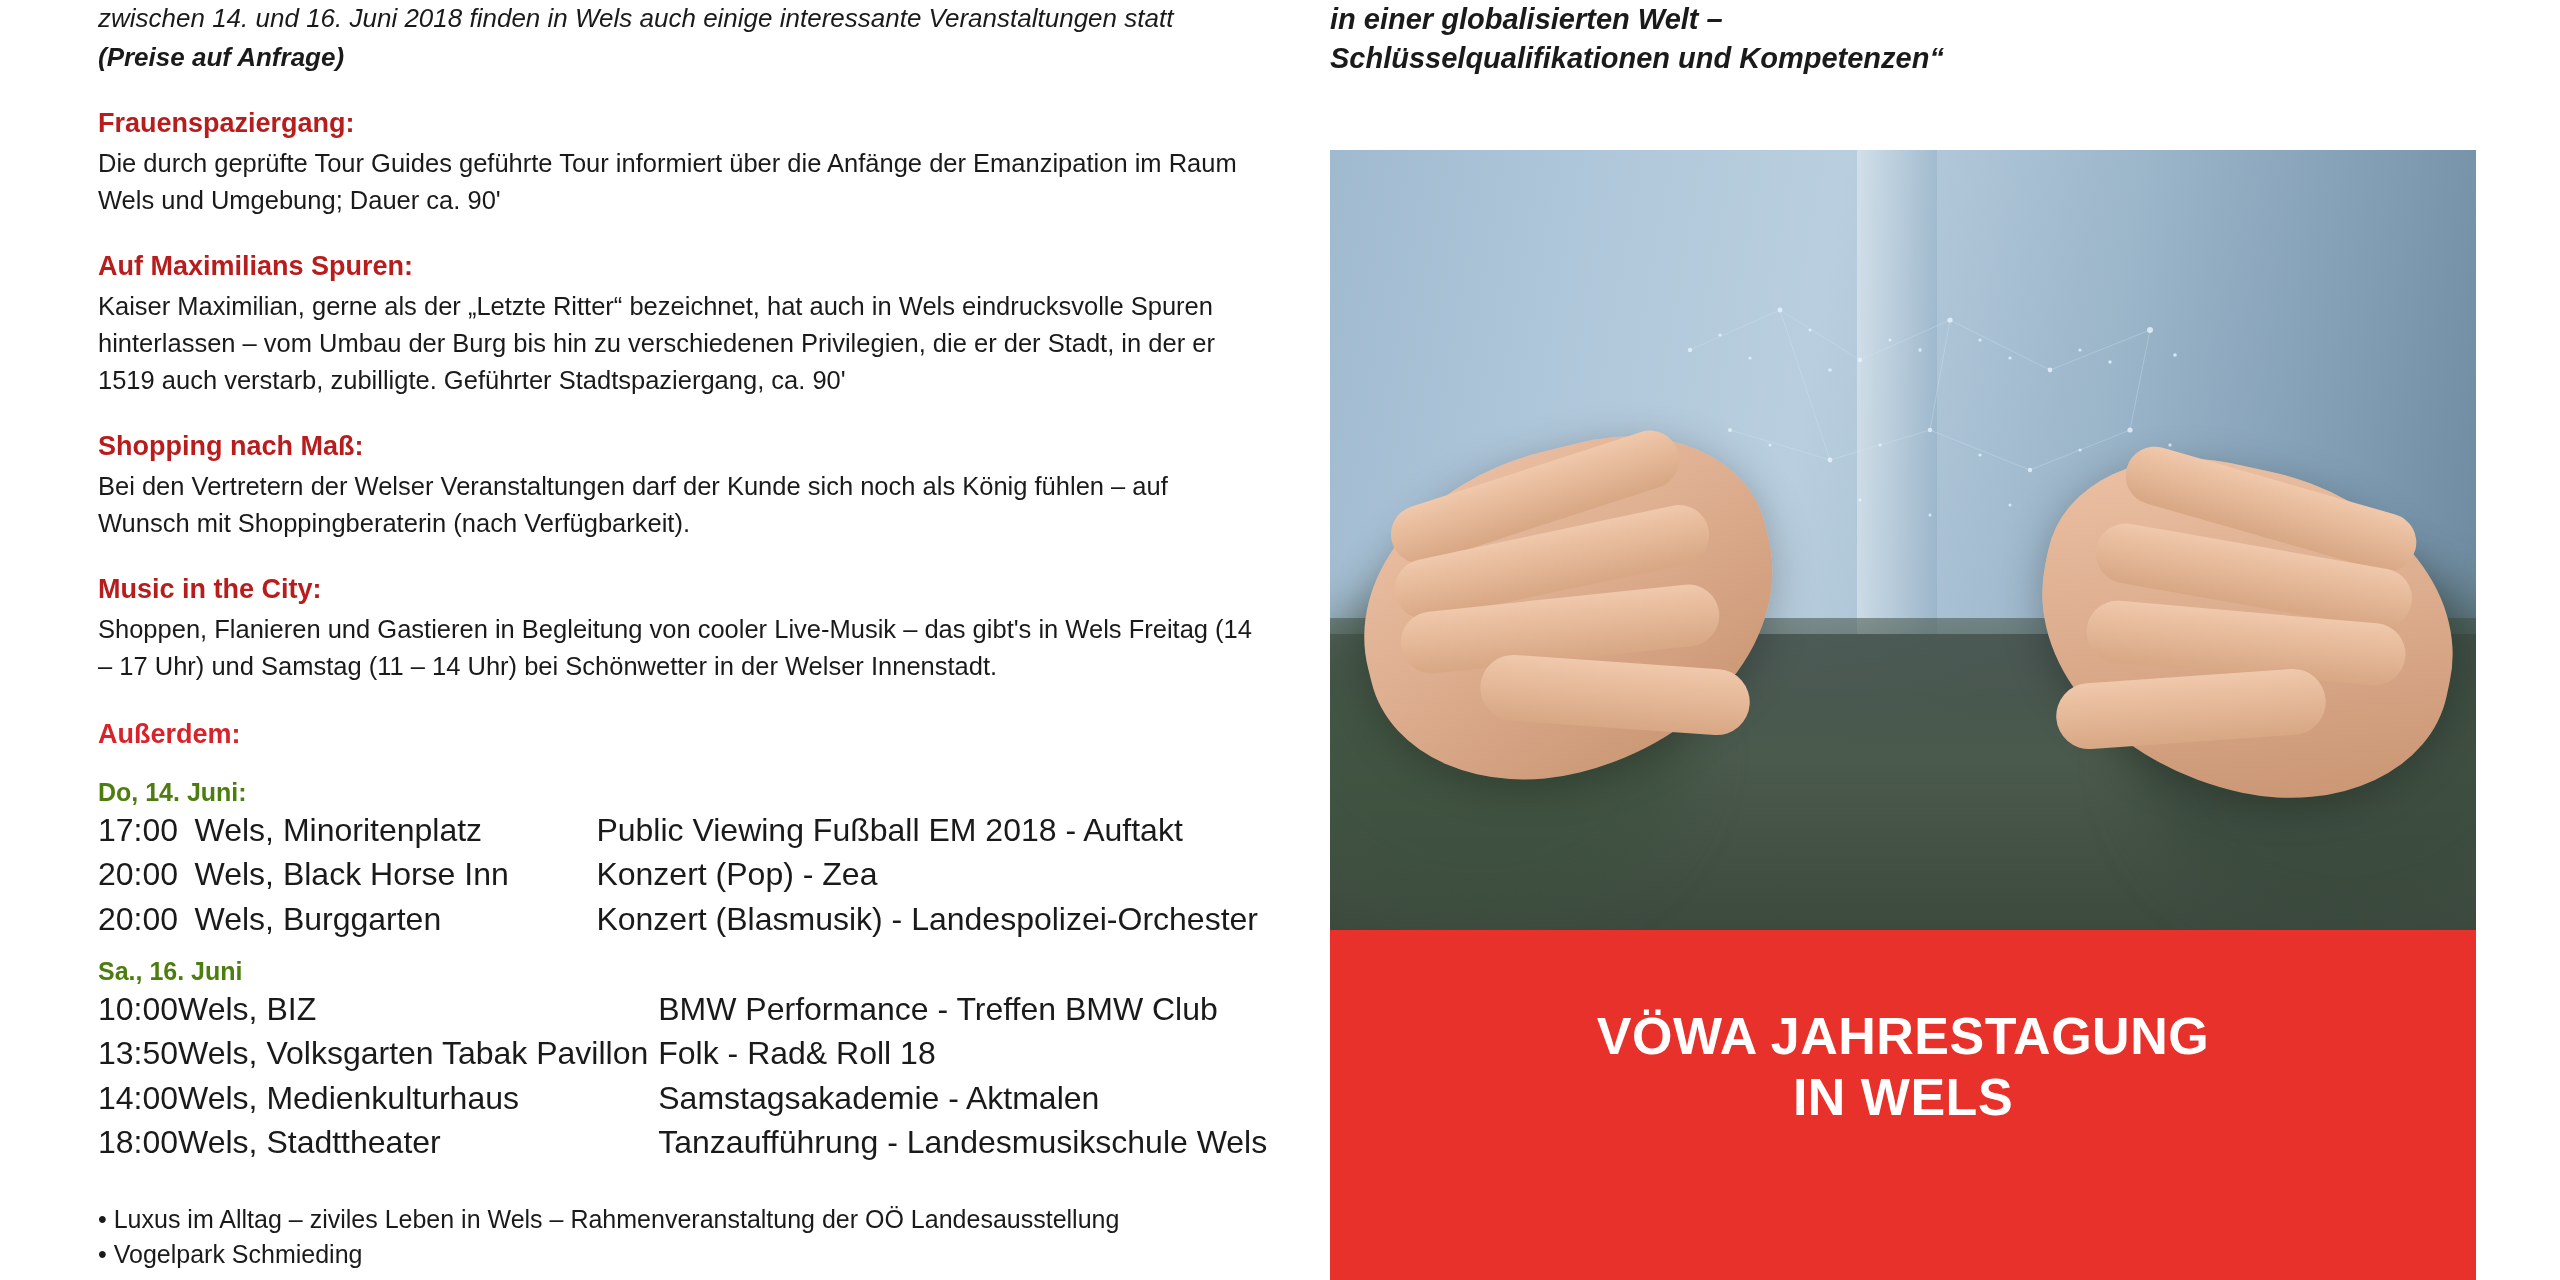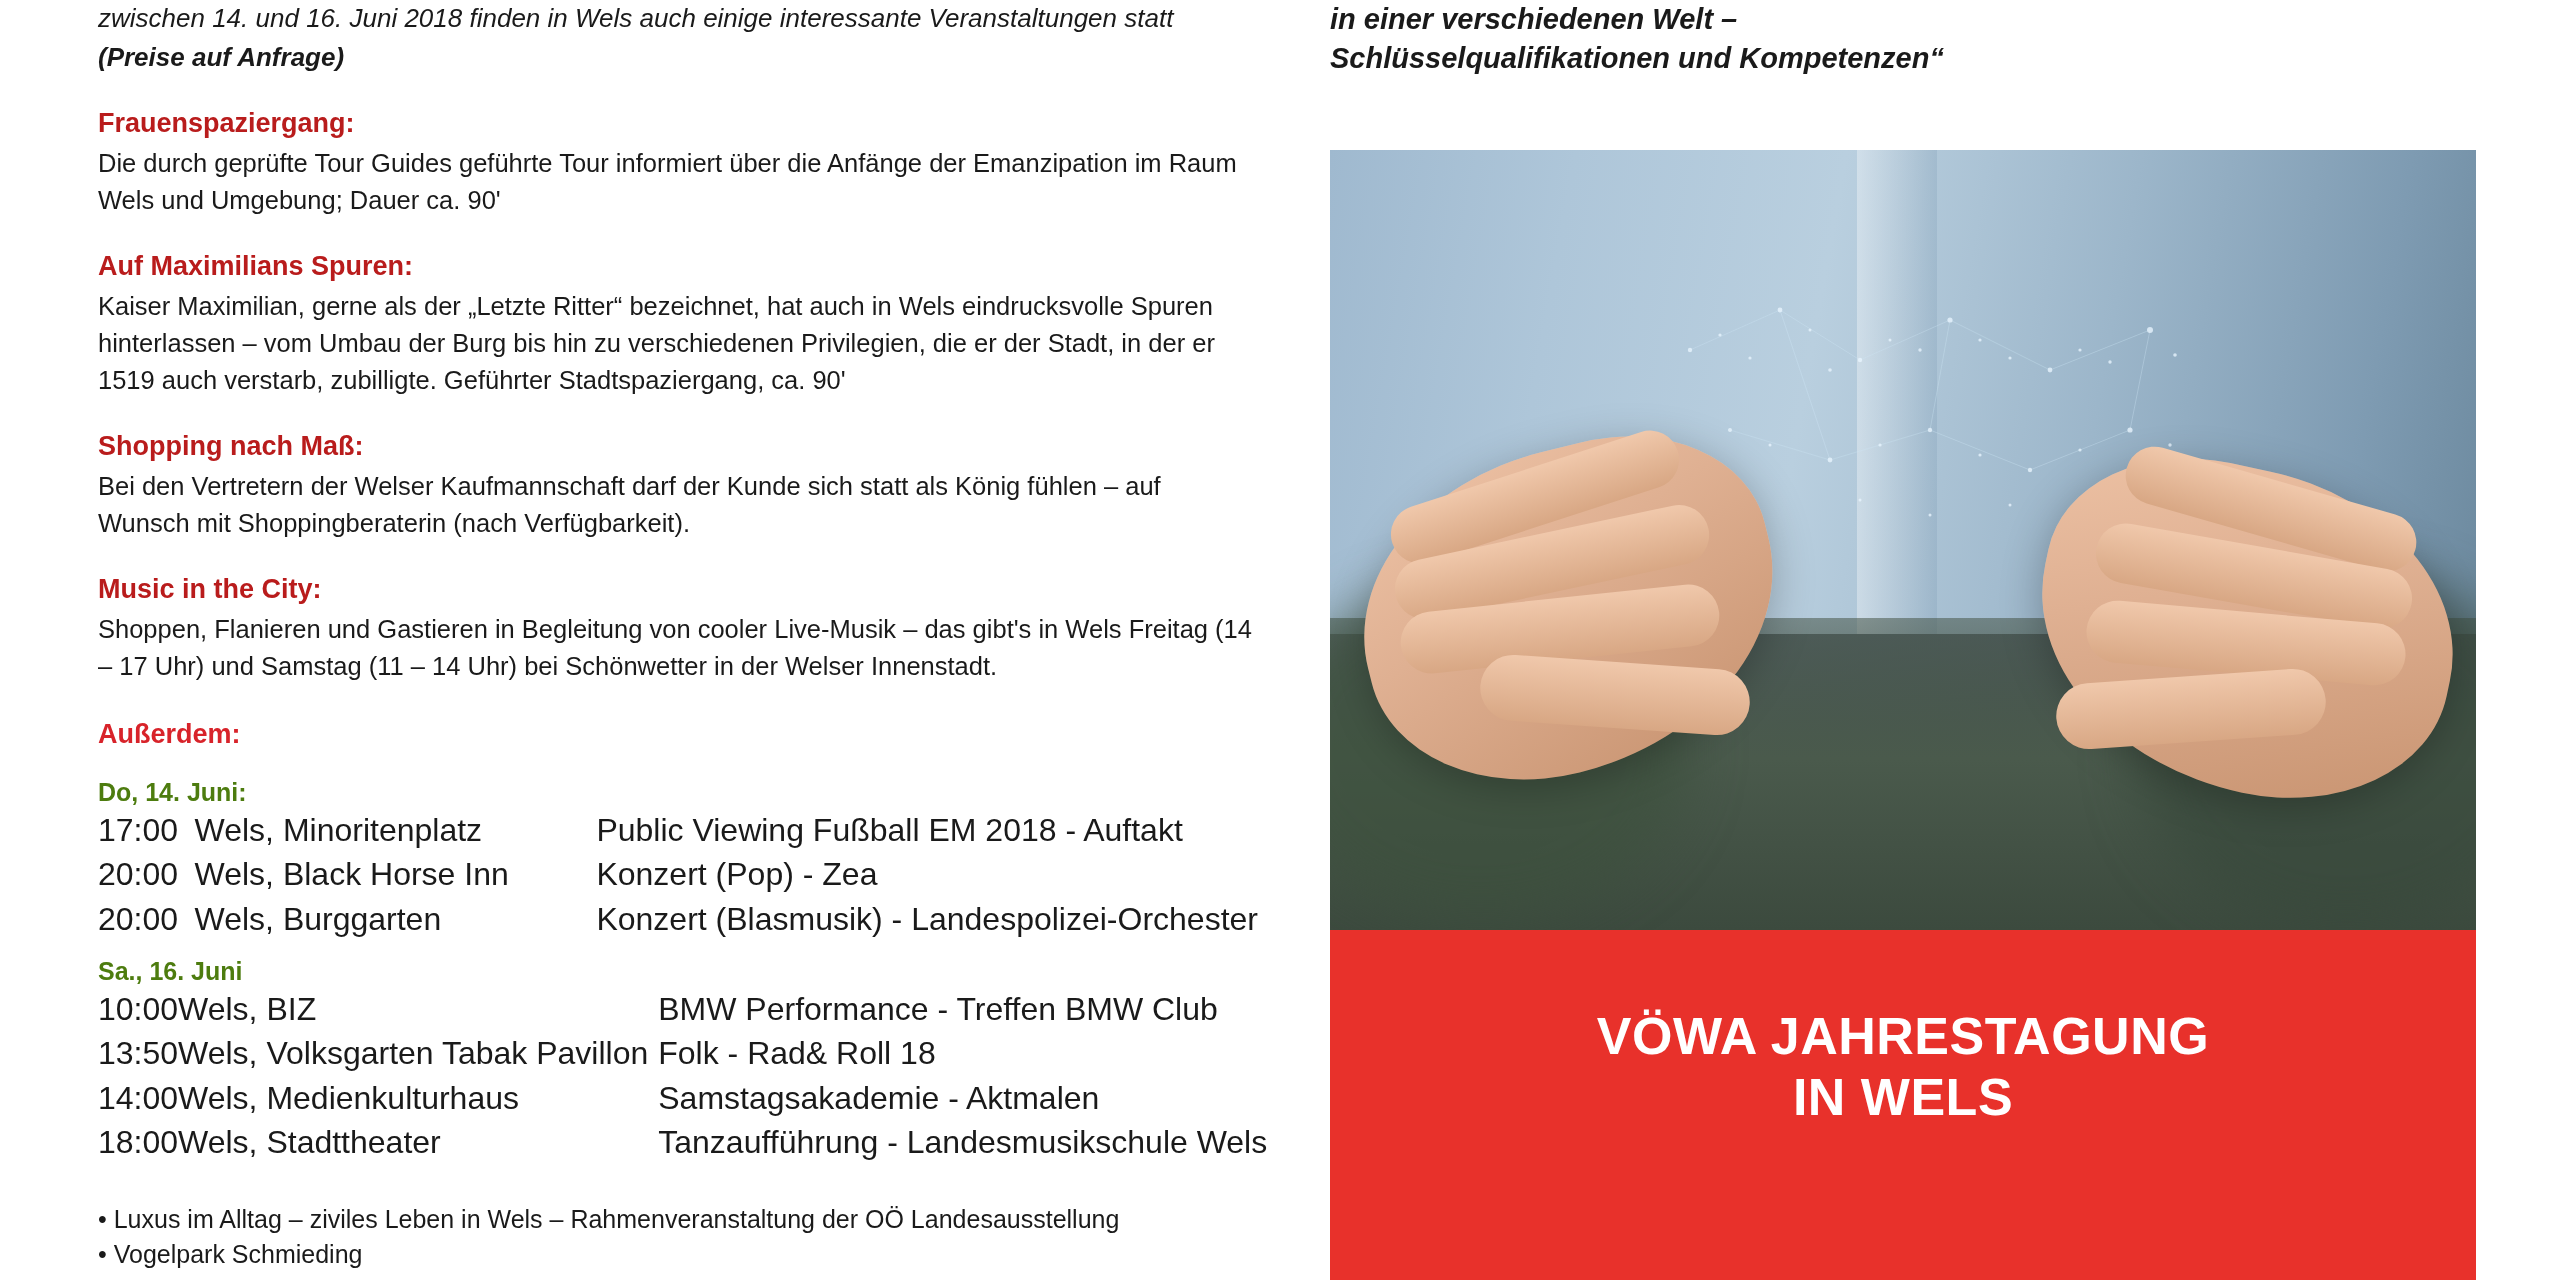--- a/index.html
+++ b/index.html
@@ -234,21 +234,21 @@
       <div class="section-body">Die durch geprüfte Tour Guides geführte Tour  informiert über die Anfänge der Emanzipation im Raum Wels und Umgebung; Dauer ca. 90'</div>
     </div>
 
     <div class="section">
       <div class="section-title">Auf Maximilians Spuren:</div>
       <div class="section-body">Kaiser Maximilian, gerne als der „Letzte Ritter“ bezeichnet, hat auch in Wels eindrucksvolle Spuren hinterlassen – vom Umbau der Burg bis hin zu verschiedenen Privilegien, die er der Stadt, in der er 1519 auch verstarb, zubilligte.  Geführter Stadtspaziergang, ca. 90'</div>
     </div>
 
     <div class="section">
       <div class="section-title">Shopping nach Maß:</div>
-      <div class="section-body">Bei den Vertretern der Welser Kaufmannschaft darf der Kunde sich statt als König fühlen – auf Wunsch mit Shoppingberaterin (nach Verfügbarkeit).</div>
+      <div class="section-body">Bei den Vertretern der Welser Veranstaltungen darf der Kunde sich noch als König fühlen – auf Wunsch mit Shoppingberaterin (nach Verfügbarkeit).</div>
     </div>
 
     <div class="section">
       <div class="section-title">Music in the City:</div>
       <div class="section-body">Shoppen, Flanieren und Gastieren in Begleitung von cooler Live-Musik – das gibt's in Wels Freitag (14 – 17 Uhr) und Samstag (11 – 14 Uhr) bei Schönwetter in der Welser Innenstadt.</div>
     </div>
 
     <div class="ausserdem-title">Außerdem:</div>
 
     <div class="day-title">Do, 14. Juni:</div>
@@ -301,21 +301,21 @@
     <div class="bullets">
       <div>• Luxus im Alltag – ziviles Leben in Wels – Rahmenveranstaltung der OÖ Landesausstellung</div>
       <div>• Vogelpark Schmieding</div>
     </div>
 
   </div>
 
   <div class="right-col">
 
     <div class="right-heading">
-      <div>in einer verschiedenen Welt –</div>
+      <div>in einer globalisierten Welt –</div>
       <div>Schlüsselqualifikationen und Kompetenzen“</div>
     </div>
 
     <div class="photo">
       <div class="shirt"></div>
       <div class="bg-bottom"></div>
 
       <div class="blur-blob" style="left:-60px; top:430px; width:420px; height:340px; background:rgba(60,80,60,0.6);"></div>
       <div class="blur-blob" style="right:-80px; top:420px; width:420px; height:360px; background:rgba(55,72,58,0.6);"></div>
 

